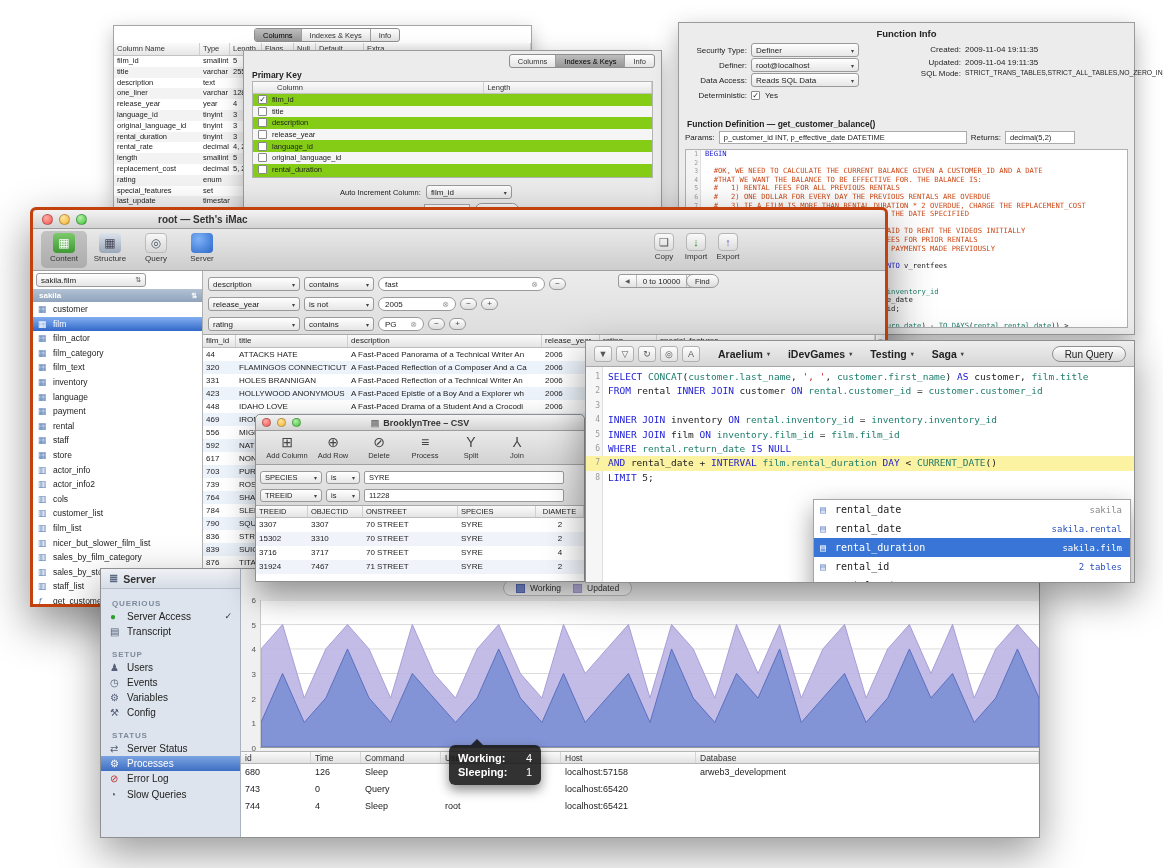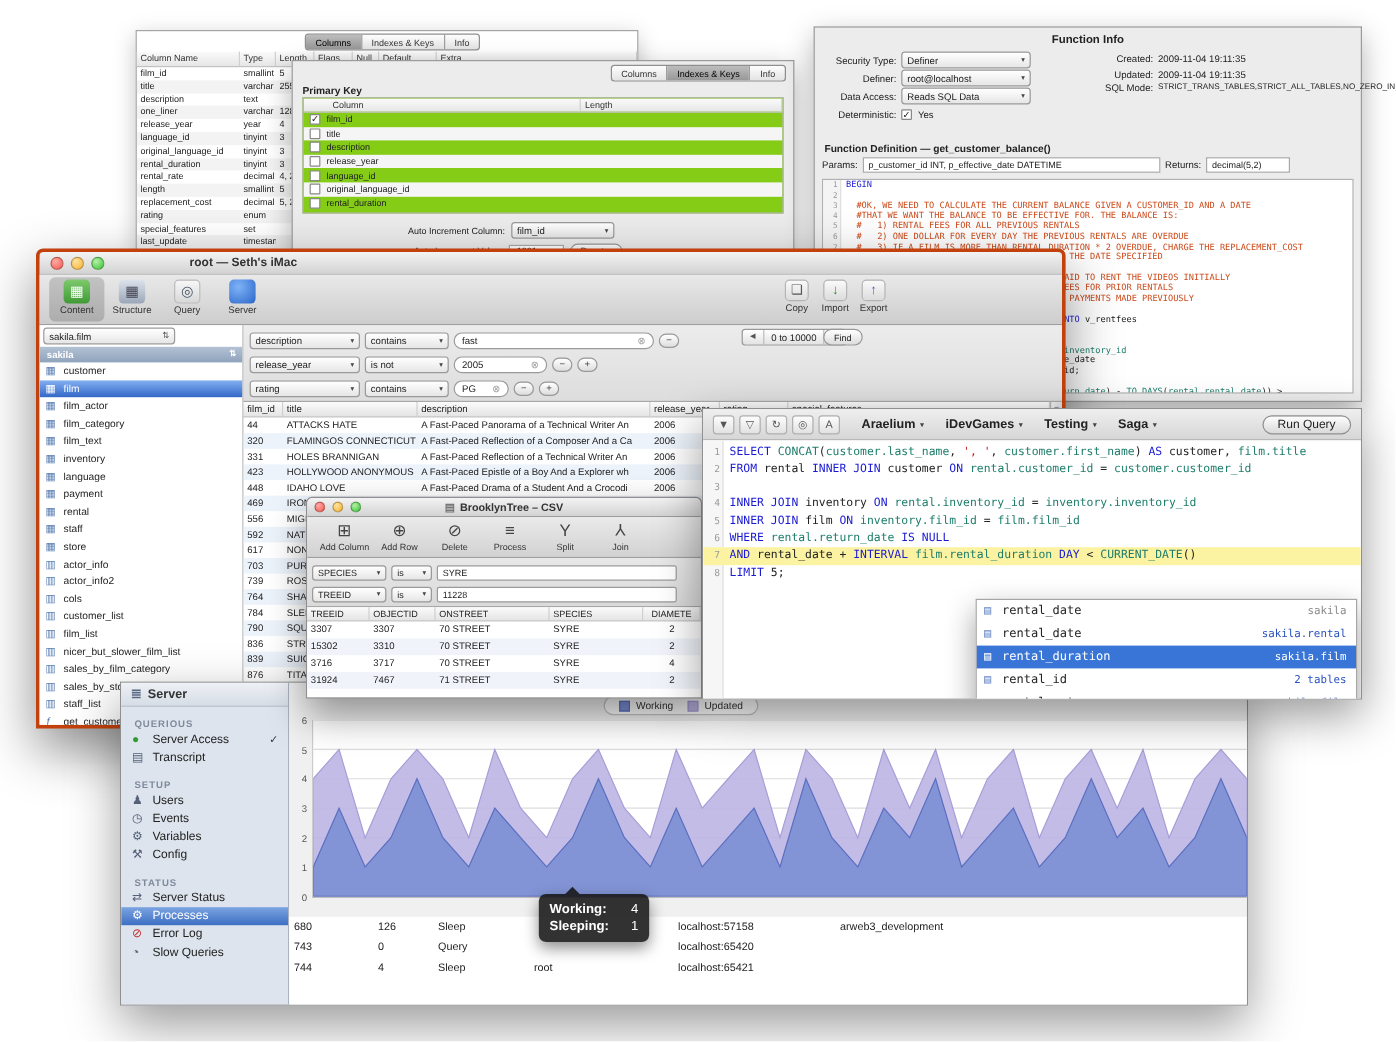--- a/index.html
+++ b/index.html
@@ -1104,20 +1104,29 @@
             <line x1="0" y1="123.3" x2="779" y2="123.3" stroke="#dcdcdc" stroke-width="1"></line>
             <line x1="0" y1="98.7" x2="779" y2="98.7" stroke="#dcdcdc" stroke-width="1"></line>
             <line x1="0" y1="74.0" x2="779" y2="74.0" stroke="#dcdcdc" stroke-width="1"></line>
             <line x1="0" y1="49.3" x2="779" y2="49.3" stroke="#dcdcdc" stroke-width="1"></line>
             <line x1="0" y1="24.7" x2="779" y2="24.7" stroke="#dcdcdc" stroke-width="1"></line>
             <line x1="0" y1="0.0" x2="779" y2="0.0" stroke="#dcdcdc" stroke-width="1"></line>
             <polygon points="0,148 0.0,49.3 21.6,24.7 43.3,98.7 64.9,49.3 86.6,24.7 108.2,49.3 129.8,98.7 151.5,24.7 173.1,74.0 194.8,98.7 216.4,49.3 238.0,24.7 259.7,74.0 281.3,98.7 302.9,24.7 324.6,74.0 346.2,49.3 367.9,24.7 389.5,98.7 411.1,24.7 432.8,49.3 454.4,98.7 476.1,24.7 497.7,74.0 519.3,24.7 541.0,98.7 562.6,49.3 584.3,24.7 605.9,98.7 627.5,49.3 649.2,24.7 670.8,74.0 692.4,24.7 714.1,98.7 735.7,49.3 757.4,24.7 779.0,49.3 779,148" fill="#bdb5e4" fill-opacity="0.9" stroke="#a79ed8" stroke-width="1"></polygon>
             <polygon points="0,148 0.0,123.3 21.6,74.0 43.3,123.3 64.9,98.7 86.6,49.3 108.2,98.7 129.8,123.3 151.5,74.0 173.1,98.7 194.8,123.3 216.4,98.7 238.0,49.3 259.7,98.7 281.3,123.3 302.9,74.0 324.6,123.3 346.2,98.7 367.9,74.0 389.5,123.3 411.1,49.3 432.8,98.7 454.4,123.3 476.1,74.0 497.7,98.7 519.3,49.3 541.0,123.3 562.6,98.7 584.3,74.0 605.9,123.3 627.5,98.7 649.2,49.3 670.8,98.7 692.4,74.0 714.1,123.3 735.7,98.7 757.4,49.3 779.0,98.7 779,148" fill="#7b8fd4" fill-opacity="0.9" stroke="#5a6fc0" stroke-width="1"></polygon>
           </svg>
       </div>
+      <div class="pt-head">
+
+      <span>id</span>
+          <span>Time</span>
+          <span>Command</span>
+          <span>User</span>
+          <span>Host</span>
+          <span>Database</span>
+        </div>
       <div class="pt-body">
 
           <div class="pt-row">
             <span>680</span>
             <span>126</span>
             <span>Sleep</span>
             <span></span>
             <span>localhost:57158</span>
             <span>arweb3_development</span>
           </div>

